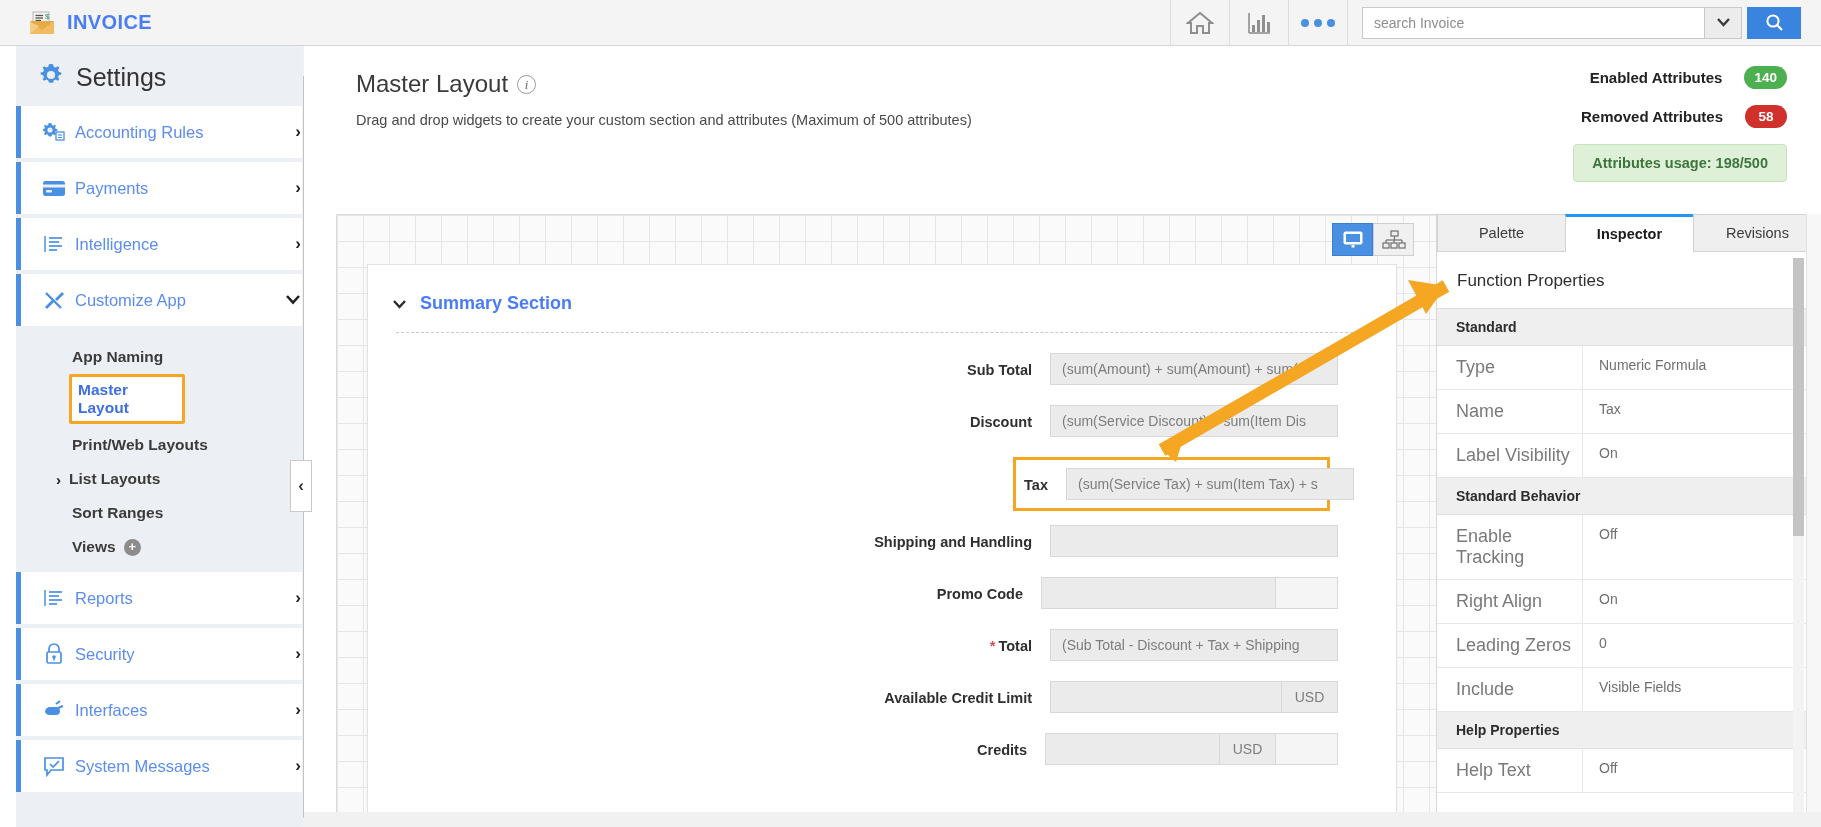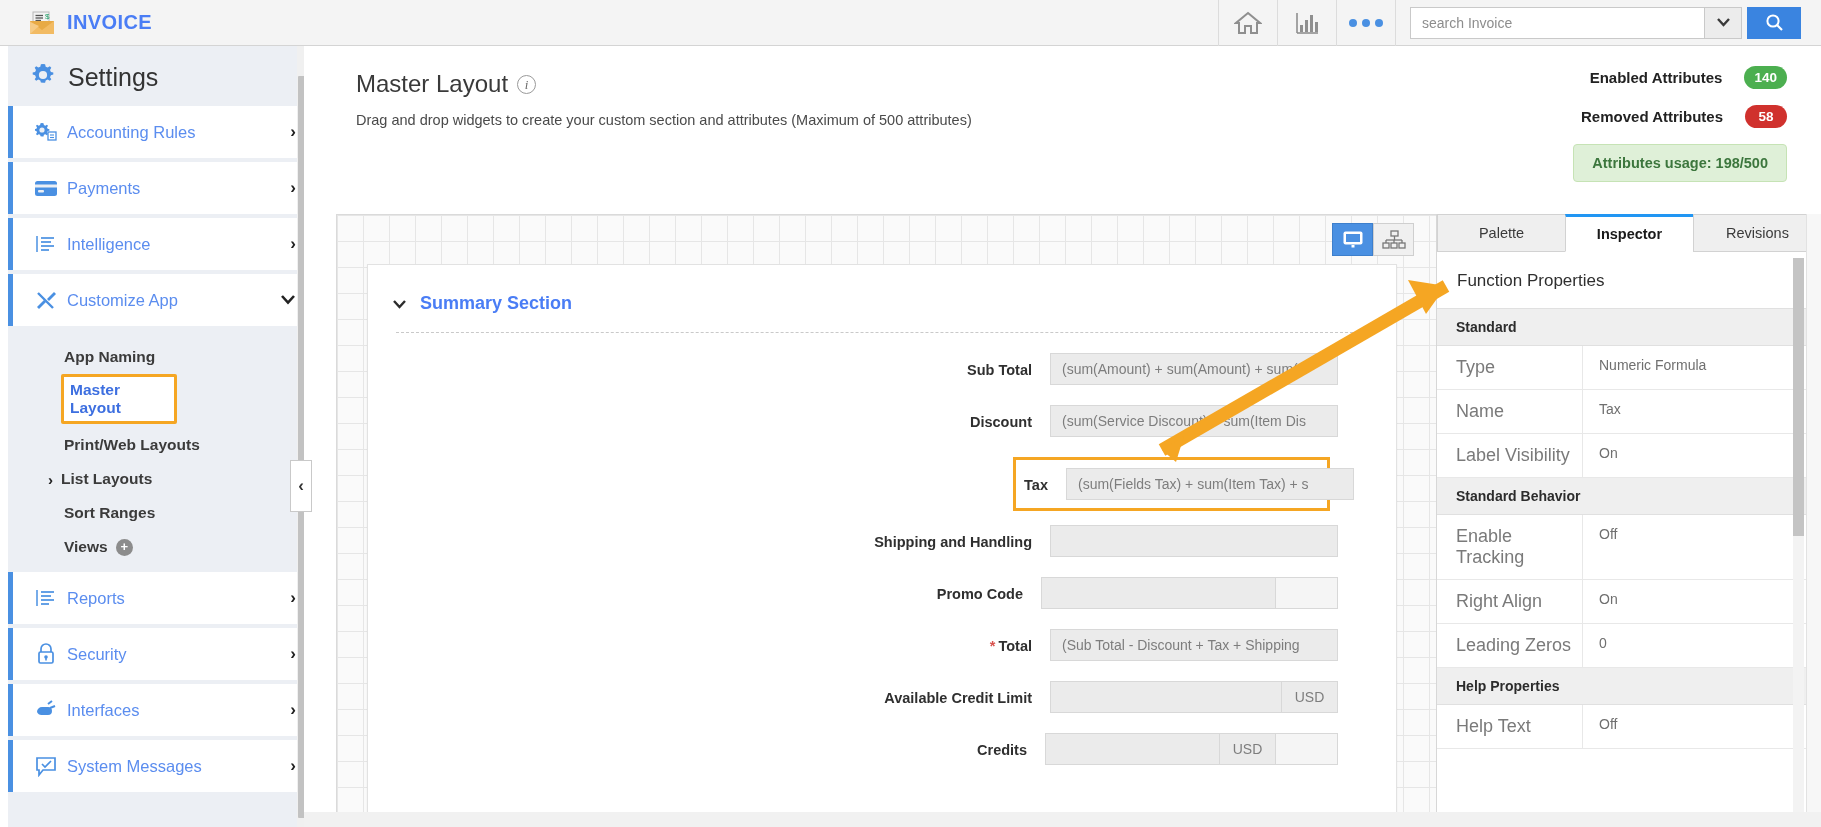--- a/index.html
+++ b/index.html
@@ -24,37 +24,37 @@
   .tb-icon {
     width: 58px; height: 46px; display: flex; align-items: center; justify-content: center;
   }
   .tb-sep { width: 1px; height: 46px; background: #dcdcdc; }
   .dots { display: flex; gap: 5px; }
   .dots i { width: 8px; height: 8px; border-radius: 50%; background: #4a90e2; display: block; }
   .searchwrap {
     display: flex; align-items: center; height: 32px; margin: 0 20px 0 14px;
   }
   .searchbox {
-    width: 294px; height: 32px; border: 1px solid #c9c9c9; border-right: none;
+    width: 342px; height: 32px; border: 1px solid #c9c9c9; border-right: none;
     background: #fff; display: flex; align-items: center; padding: 0 11px;
     font-size: 14px; color: #8d8d8d;
   }
   .searchdrop {
     width: 38px; height: 32px; border: 1px solid #c9c9c9; background: #ececec;
     display: flex; align-items: center; justify-content: center;
   }
   .searchbtn {
     width: 54px; height: 32px; background: #3a84e0; margin-left: 5px;
     display: flex; align-items: center; justify-content: center;
   }
 
   
   .sidebar {
-    position: absolute; top: 46px; left: 8px; width: 303px; height: 781px;
-    background: #eceff4; border-right: 1px solid #14532d; overflow: hidden;
+    position: absolute; top: 46px; left: 16px; width: 303px; height: 781px;
+    background: #eceff4; border-right: 4px solid #14532d; overflow: hidden;
   }
   .settings-head {
     display: flex; align-items: center; gap: 12px; padding: 16px 0 14px 22px;
   }
   .settings-head .txt { font-size: 25px; color: #333; }
   .nav-item {
     background: #fff; border-left: 5px solid #4a90e2; margin-bottom: 4px;
     display: flex; align-items: center; min-height: 52px; padding: 6px 14px 6px 18px;
     position: relative;
   }
@@ -476,21 +476,21 @@
     <div class="frow">
       <div class="flabel">Discount</div>
       <div class="fctl">
         <div class="finput">(sum(Service Discount) + sum(Item Dis</div>
       </div>
     </div>
 
     <div class="frow" style="border:3px solid #f5a623; margin-left:645px; margin-right:58px; padding:8px 12px 8px 0; width:317px; background:#fff;">
       <div class="flabel" style="width:0;min-width:32px;">Tax</div>
       <div class="fctl">
-        <div class="finput">(sum(Fields Tax) + sum(Item Tax) + s</div>
+        <div class="finput">(sum(Service Tax) + sum(Item Tax) + s</div>
       </div>
     </div>
 
     <div class="frow" style="margin-top:14px;">
       <div class="flabel" style="width:665px;">Shipping and Handling</div>
       <div class="fctl">
         <div class="finput"></div>
       </div>
     </div>
 
@@ -568,20 +568,24 @@
       <div class="prop-v">Off</div>
     </div>
     <div class="prop-row">
       <div class="prop-k">Right Align</div>
       <div class="prop-v">On</div>
     </div>
     <div class="prop-row">
       <div class="prop-k">Leading Zeros</div>
       <div class="prop-v">0</div>
     </div>
+    <div class="prop-row">
+      <div class="prop-k">Include</div>
+      <div class="prop-v">Visible Fields</div>
+    </div>
 
     <div class="prop-group">Help Properties</div>
     <div class="prop-row">
       <div class="prop-k">Help Text</div>
       <div class="prop-v">Off</div>
     </div>
   </div>
 
   <div class="insp-scroll">
     <div class="insp-thumb"></div>

